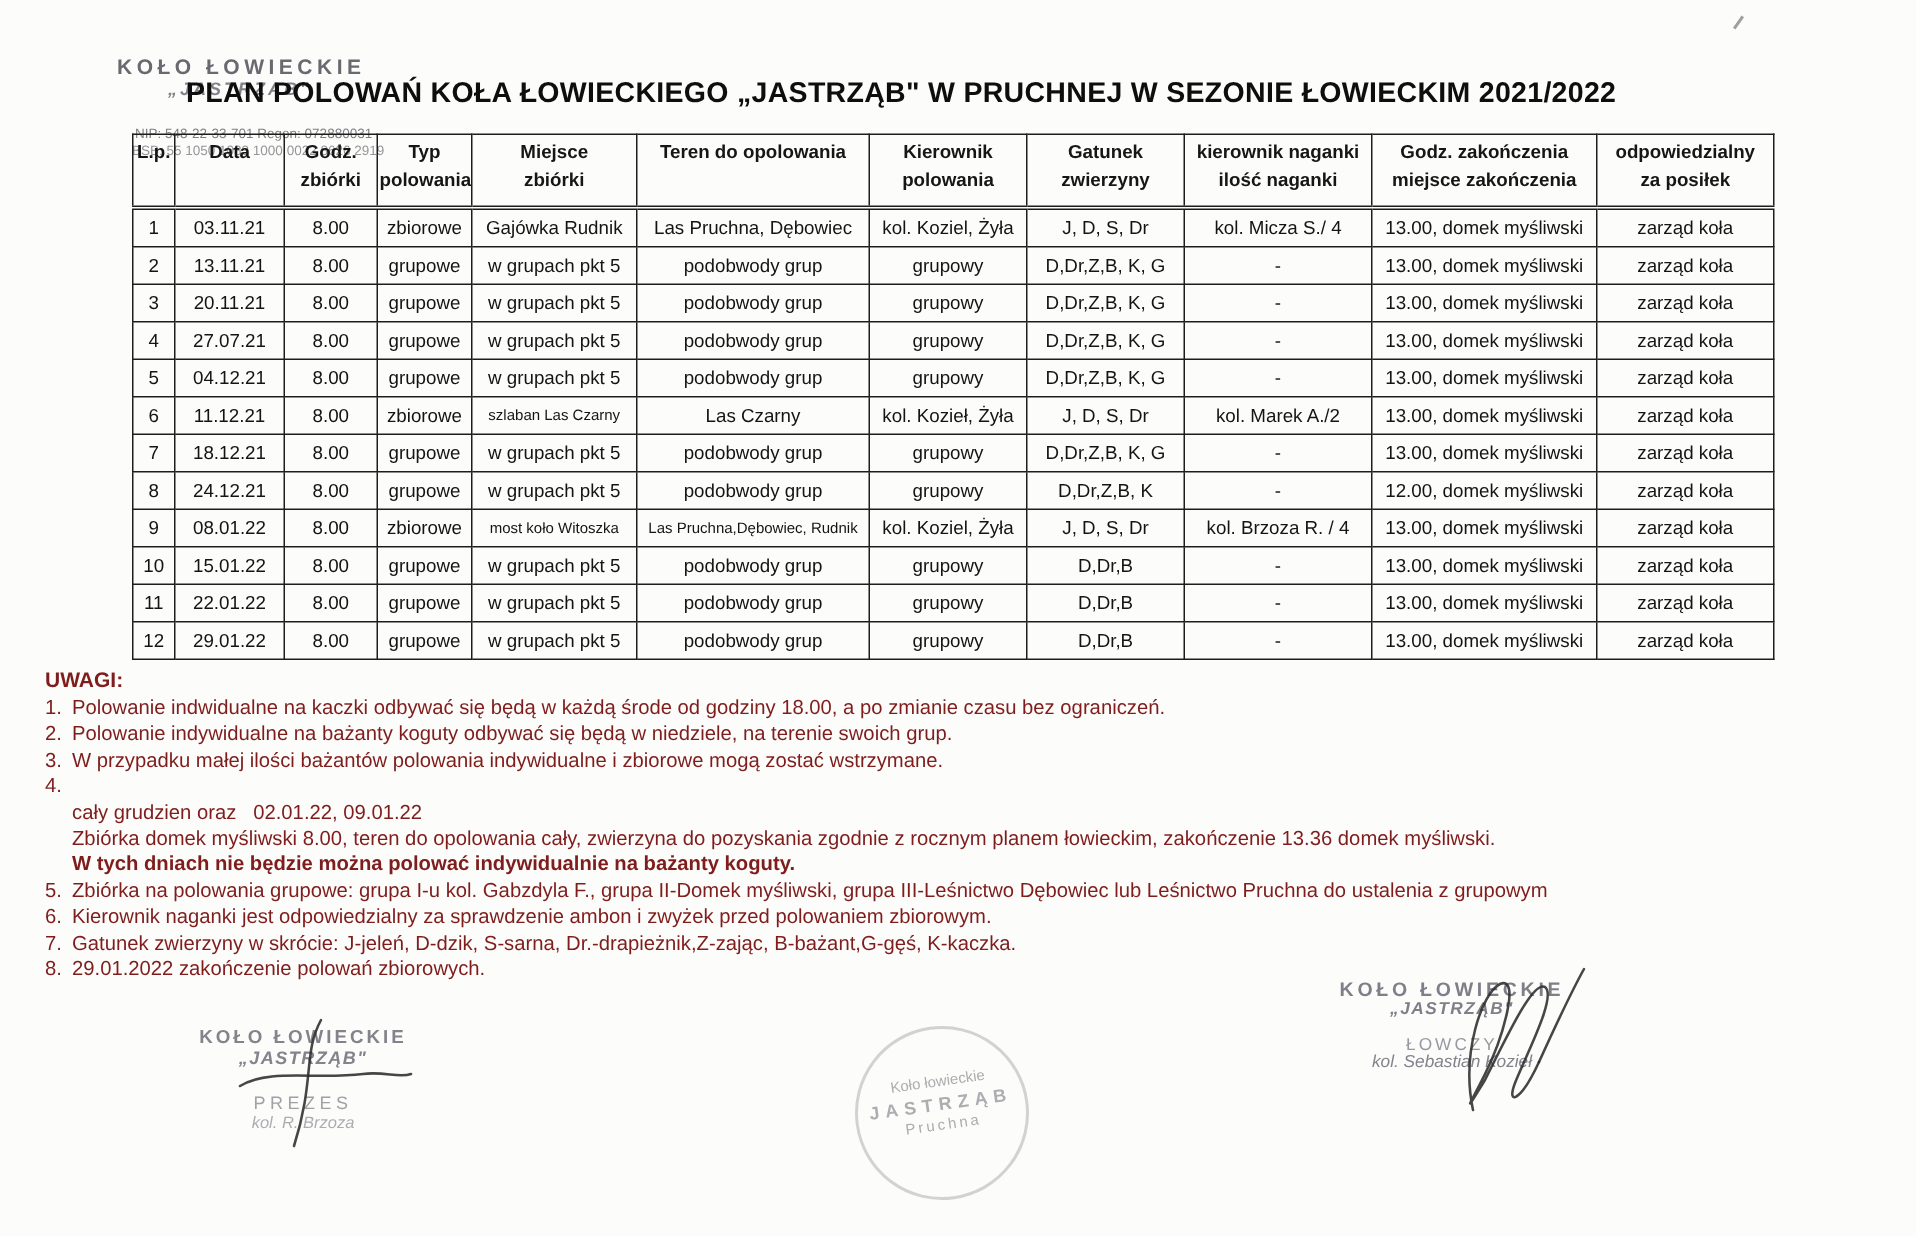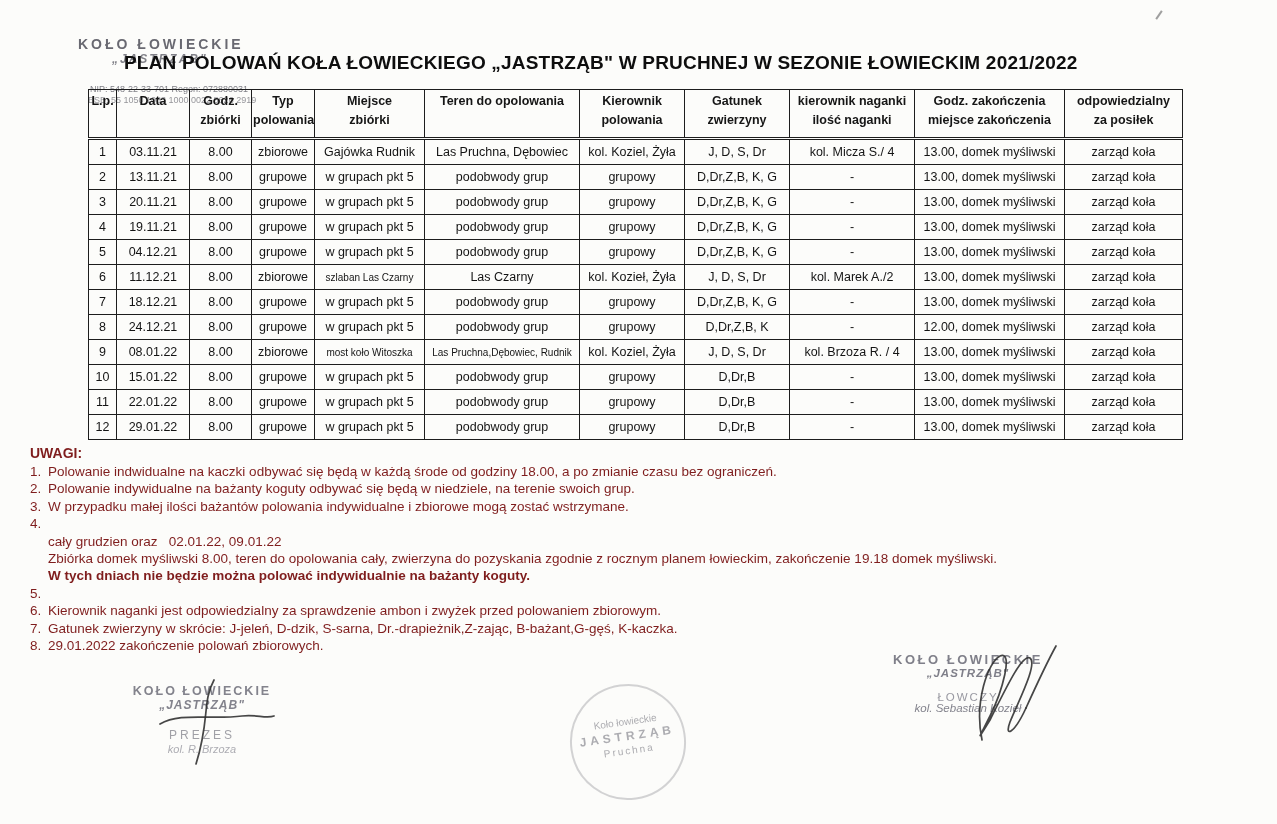--- a/index.html
+++ b/index.html
@@ -173,21 +173,21 @@
           <td>w grupach pkt 5</td>
           <td>podobwody grup</td>
           <td>grupowy</td>
           <td>D,Dr,Z,B, K, G</td>
           <td>-</td>
           <td>13.00, domek myśliwski</td>
           <td>zarząd koła</td>
         </tr>
         <tr>
           <td>4</td>
-          <td>19.11.21</td>
+          <td>27.07.21</td>
           <td>8.00</td>
           <td>grupowe</td>
           <td>w grupach pkt 5</td>
           <td>podobwody grup</td>
           <td>grupowy</td>
           <td>D,Dr,Z,B, K, G</td>
           <td>-</td>
           <td>13.00, domek myśliwski</td>
           <td>zarząd koła</td>
         </tr>
@@ -318,28 +318,29 @@
         </div>
         <div class="note-line">
           <span class="note-num">4.</span>
         </div>
         <div class="note-line">
           <span class="note-num"></span>
           <span class="note-text">cały grudzien oraz   02.01.22, 09.01.22</span>
         </div>
         <div class="note-line">
           <span class="note-num"></span>
-          <span class="note-text">Zbiórka domek myśliwski 8.00, teren do opolowania cały, zwierzyna do pozyskania zgodnie z rocznym planem łowieckim, zakończenie 19.18 domek myśliwski.</span>
+          <span class="note-text">Zbiórka domek myśliwski 8.00, teren do opolowania cały, zwierzyna do pozyskania zgodnie z rocznym planem łowieckim, zakończenie 13.36 domek myśliwski.</span>
         </div>
         <div class="note-line">
           <span class="note-num"></span>
           <span class="note-text bold">W tych dniach nie będzie można polować indywidualnie na bażanty koguty.</span>
         </div>
         <div class="note-line">
           <span class="note-num">5.</span>
+          <span class="note-text">Zbiórka na polowania grupowe: grupa I-u kol. Gabzdyla F., grupa II-Domek myśliwski, grupa III-Leśnictwo Dębowiec lub Leśnictwo Pruchna do ustalenia z grupowym</span>
         </div>
         <div class="note-line">
           <span class="note-num">6.</span>
           <span class="note-text">Kierownik naganki jest odpowiedzialny za sprawdzenie ambon i zwyżek przed polowaniem zbiorowym.</span>
         </div>
         <div class="note-line">
           <span class="note-num">7.</span>
           <span class="note-text">Gatunek zwierzyny w skrócie: J-jeleń, D-dzik, S-sarna, Dr.-drapieżnik,Z-zając, B-bażant,G-gęś, K-kaczka.</span>
         </div>
         <div class="note-line">

